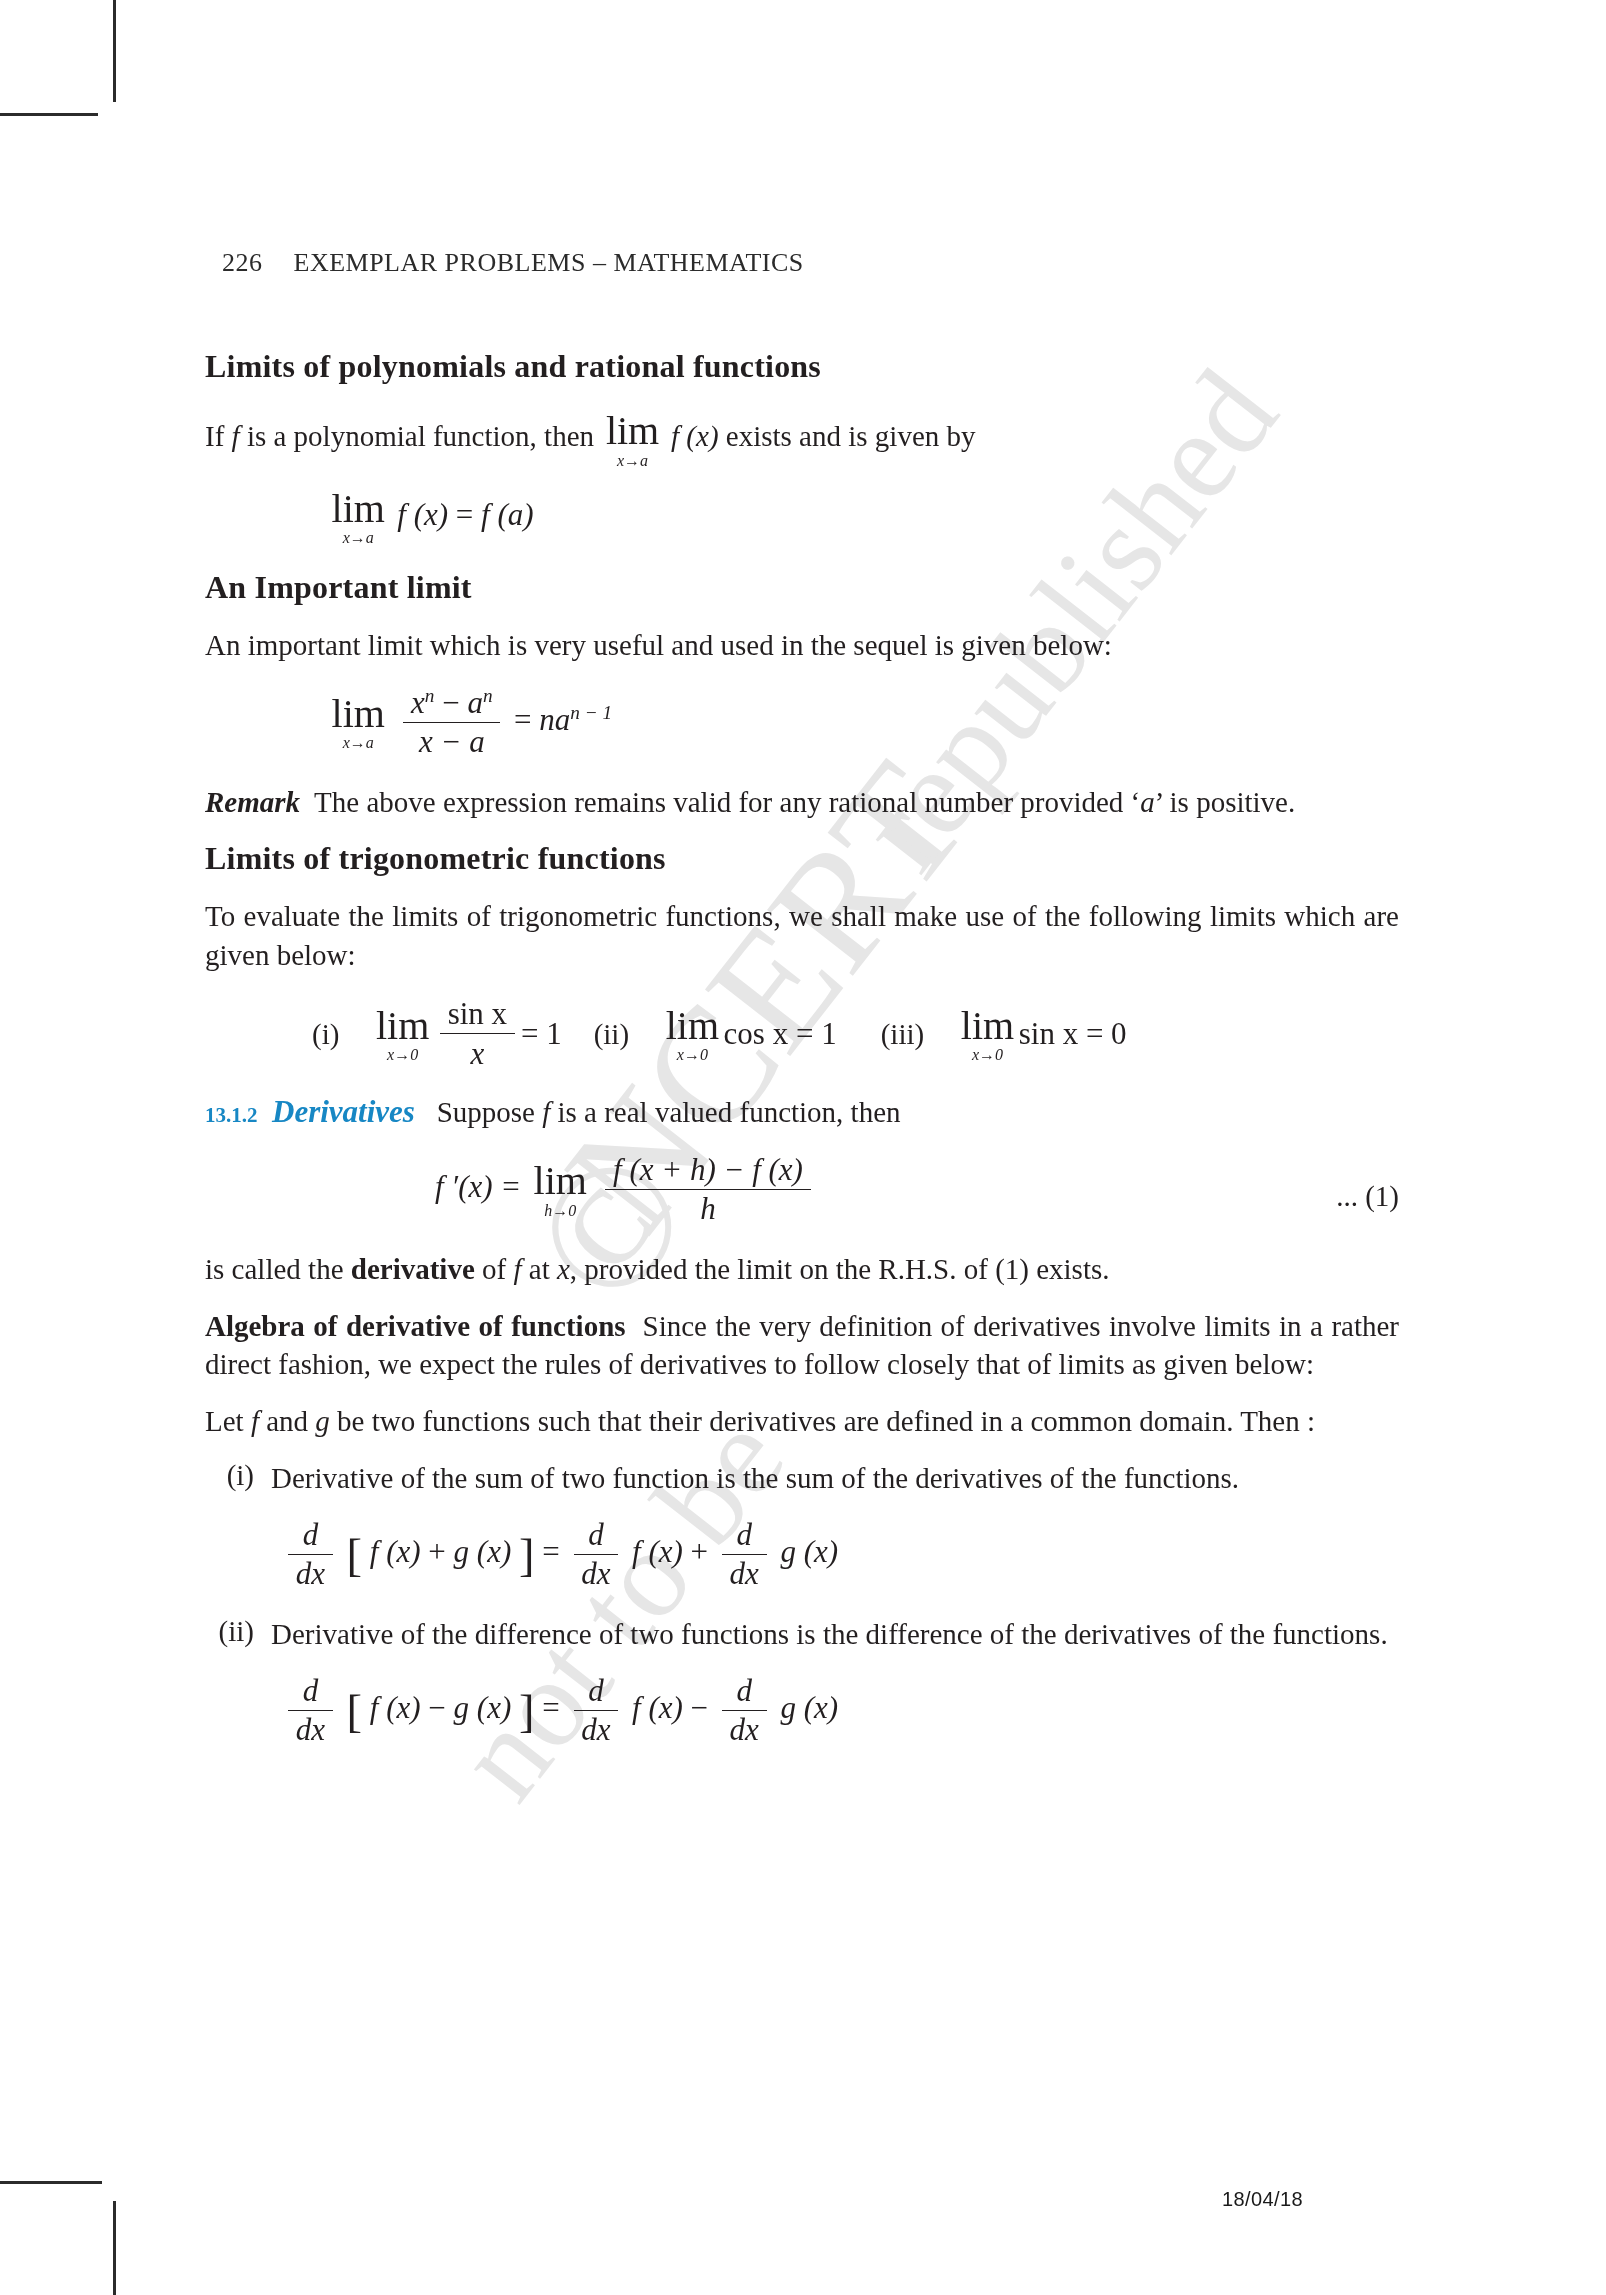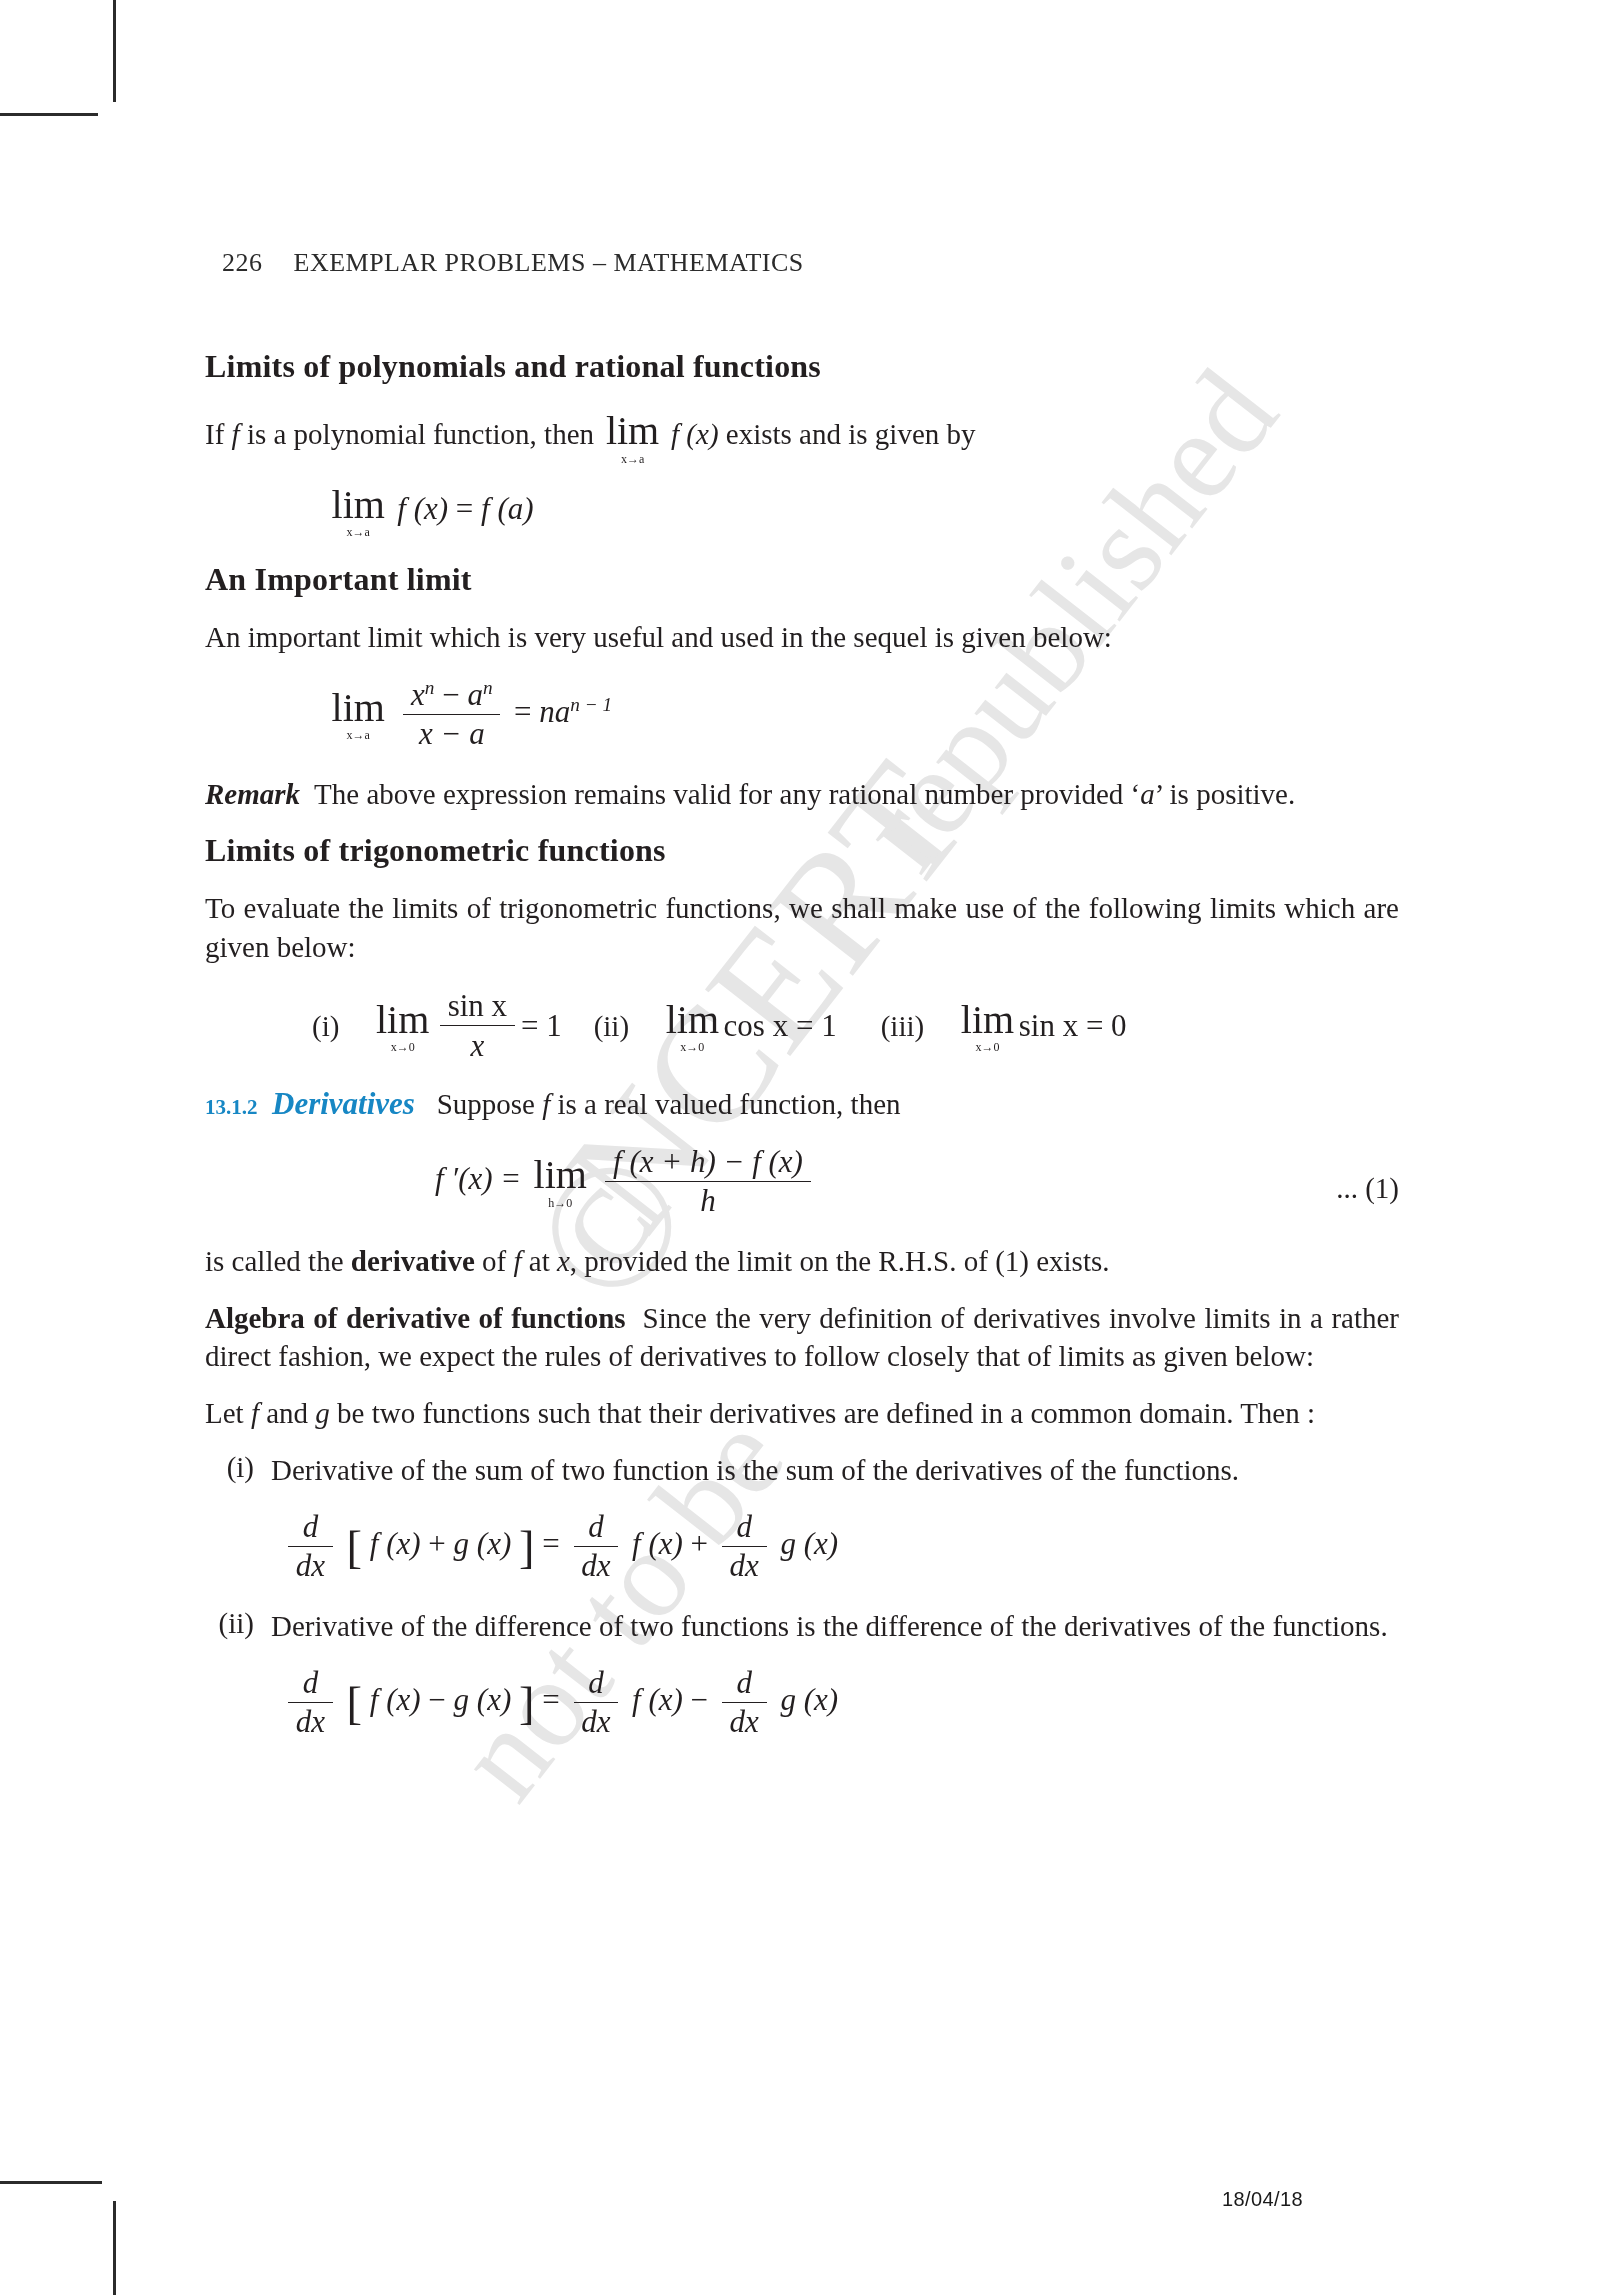--- a/index.html
+++ b/index.html
@@ -125,21 +125,21 @@
 
   
   .lim {
     display: inline-block;
     vertical-align: middle;
     text-align: center;
     line-height: 1;
     margin: 0 4.6px;
   }
   .lim .op { display: block; font-size: 40px; font-style: normal; }
-  .lim .sub { display: block; font-size: 12px; margin-top: 1.5px; }
+  .lim .sub { display: block; font-size: 16px; font-style: italic; margin-top: 1.5px; }
 
   
   .frac {
     display: inline-block;
     vertical-align: middle;
     text-align: center;
     margin: 0 6.1px;
     line-height: 1.12;
   }
   .frac > .num { display: block; padding: 0 7.7px 1.5px 7.7px; }

